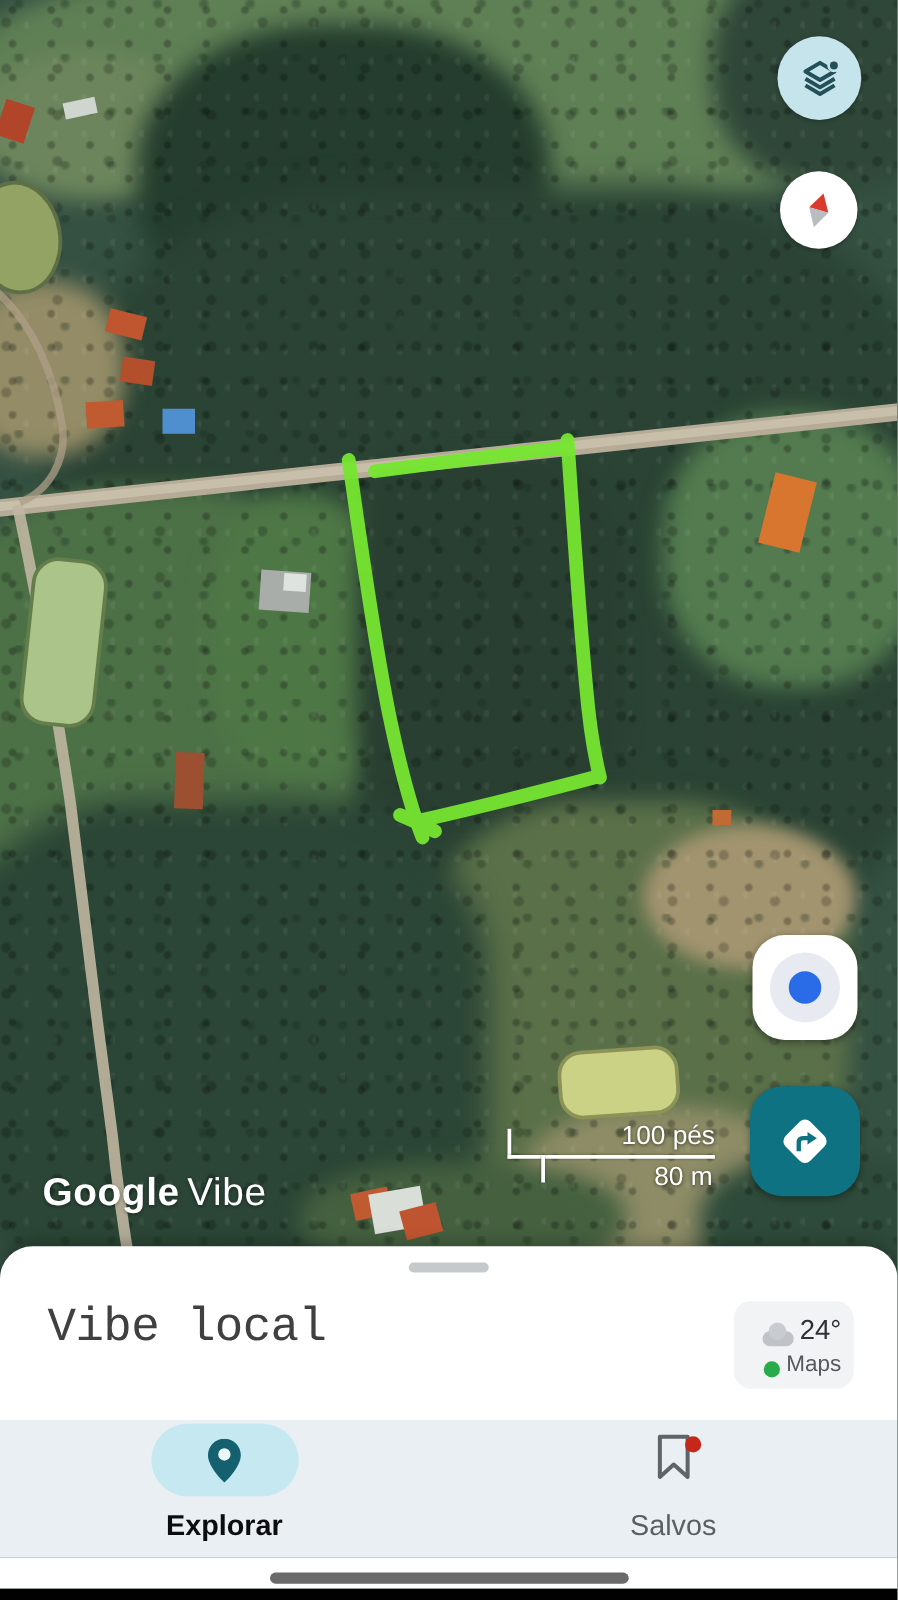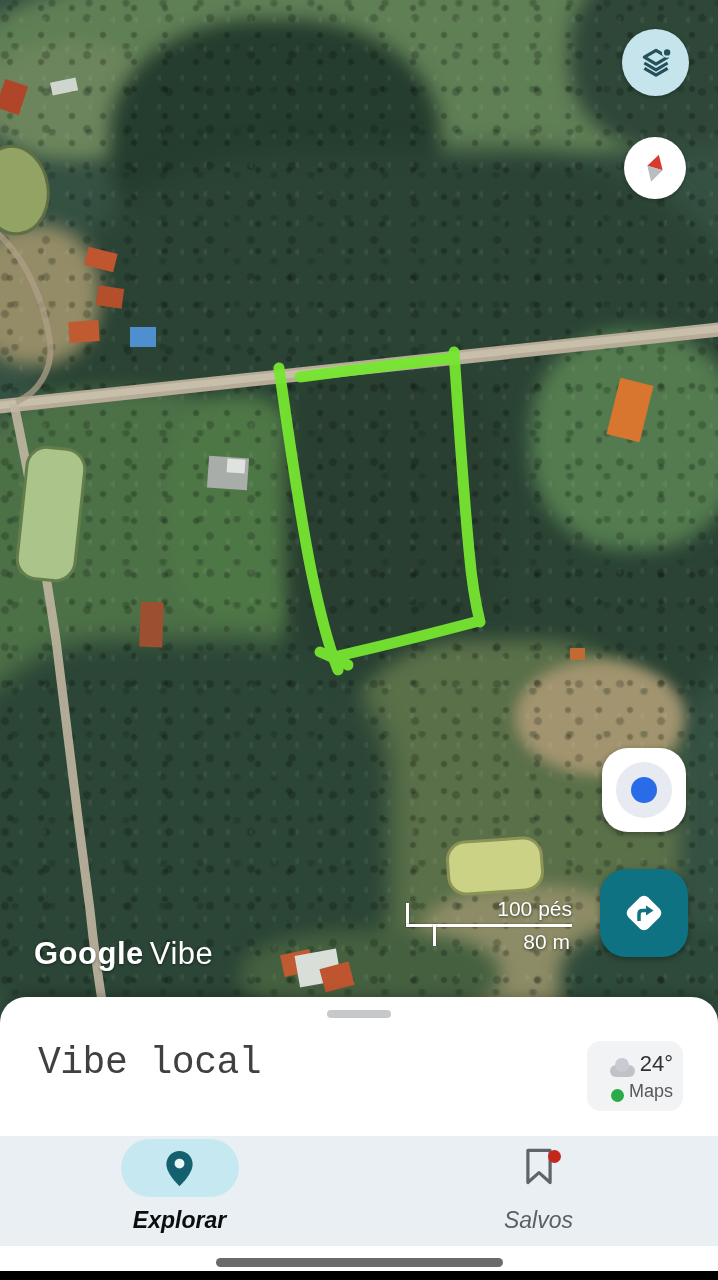--- a/index.html
+++ b/index.html
@@ -63,21 +63,21 @@
   .weather-chip { position:absolute; right:35px; top:44px; width:96px; height:70px; background:#f2f3f5; border-radius:14px;
                   display:flex; flex-direction:column; justify-content:center; align-items:flex-end; padding:6px 10px; gap:4px; }
   .w-row { display:flex; align-items:flex-end; gap:5px; }
   .cloud { position:relative; width:25px; height:12px; background:#bfc3c7; border-radius:12px; margin-top:4px; }
   .cloud::before { content:''; position:absolute; width:14px; height:14px; background:#c8ccd0; border-radius:50%; top:-7px; left:5px; }
   .temp { font-size:22px; color:#2f3135; }
   .aq-dot { width:13px; height:13px; border-radius:50%; background:#29ab49; }
   .aq-label { font-size:18px; color:#55595e; }
 
   
-  .navbar { position:absolute; left:0; top:1136px; width:718px; height:110px; background:#e9eff2; display:flex;font-style:italic; }
+  .navbar { position:absolute; left:0; top:1136px; width:718px; height:110px; background:#e9eff2; display:flex; }
   .nav-item { flex:1; display:flex; flex-direction:column; align-items:center; cursor:pointer; }
   .icon-slot { position:relative; height:60px; margin-top:2px; display:flex; align-items:center; justify-content:center; }
   .pill { width:118px; height:58px; border-radius:29px; background:#c6e9f1; display:flex; align-items:center; justify-content:center; }
   .nav-label { font-size:23px; margin-top:9px; color:#5a5f64; }
   .nav-label.active { color:#0c0d0e; font-weight:700; }
   .badge { position:absolute; top:2px; right:-7px; width:13px; height:13px; border-radius:50%; background:#c5281b; }
   .bm-wrap { position:relative; }
 
   
   .gesture { position:absolute; left:0; top:1246px; width:718px; height:25px; background:#ffffff; }

